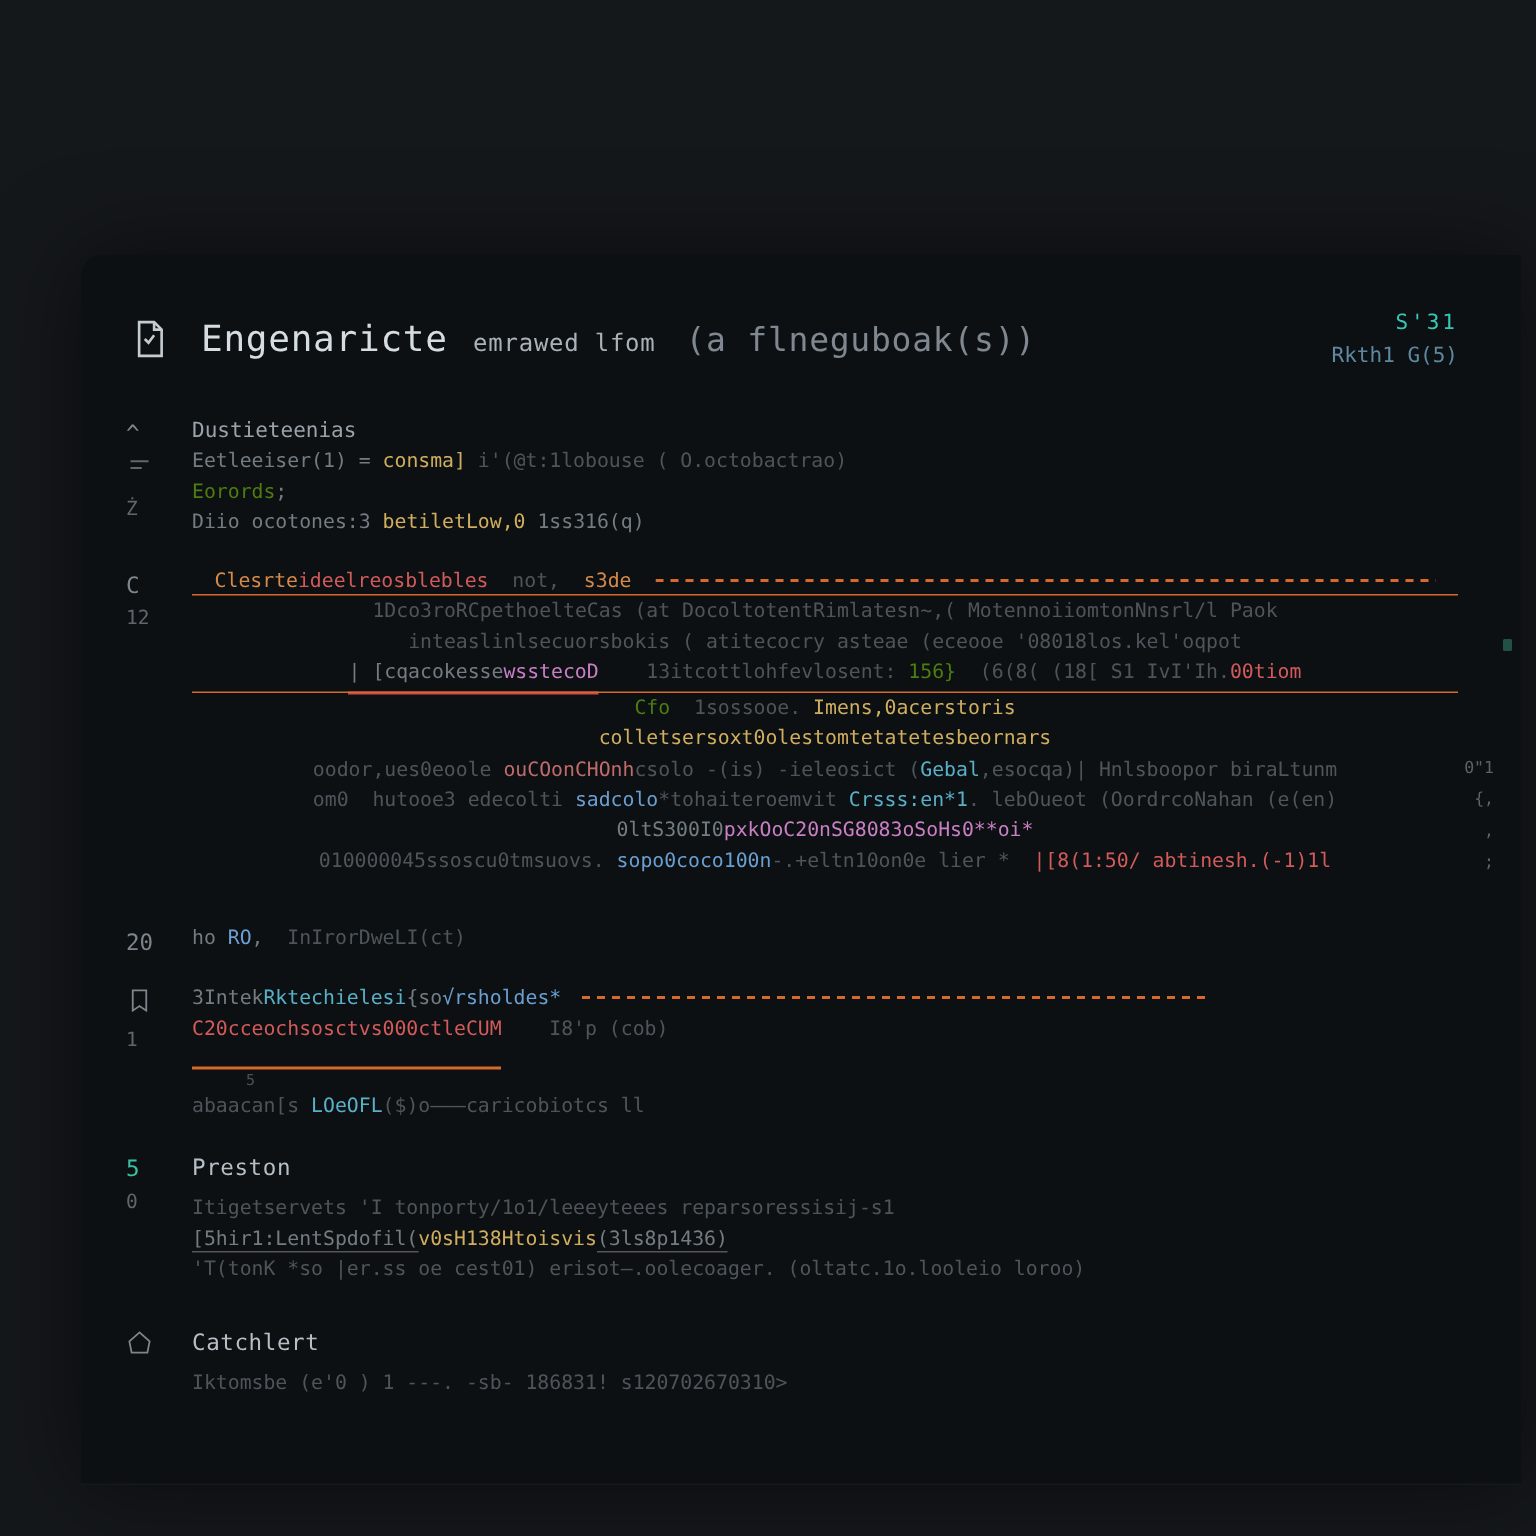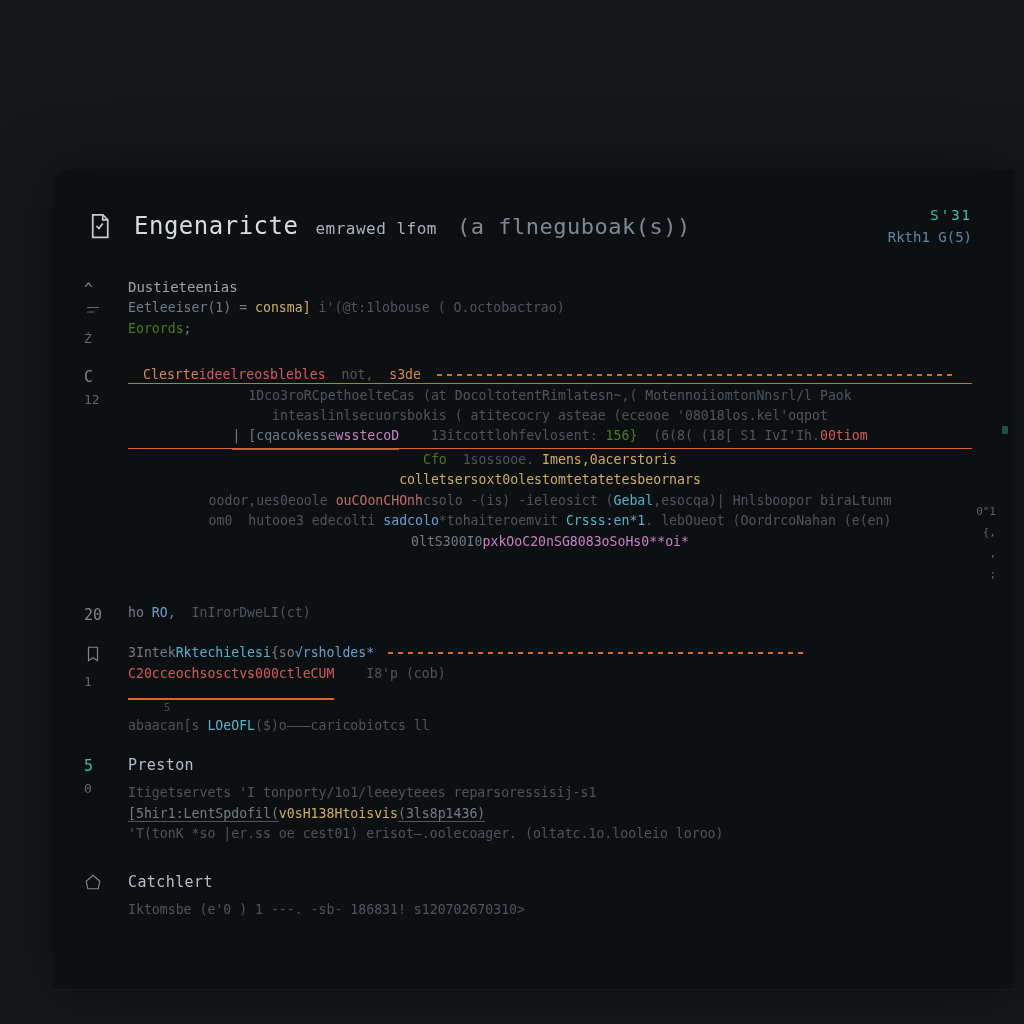--- a/index.html
+++ b/index.html
@@ -175,20 +175,23 @@
         <span class="g2">Ż</span>
       </div>
       <div class="content">
         <div class="lbl">Dustieteenias</div>
         <div>
           <span>Eetleeiser(1) = </span><span class="tok-f">consma]</span><span class="tok-c"> i'(@t:1lobouse ( O.octobactrao)</span>
         </div>
         <div>
           <span class="tok-k">Eorords</span><span>;</span>
         </div>
+        <div>
+          <span>Diio ocotones:3 </span><span class="tok-f">betiletLow,0</span><span> 1ss316(q)</span>
+        </div>
       </div>
     </div>
 
     <div class="row">
       <div class="gutter">
         <span>C</span>
         <span class="g2">12</span>
       </div>
       <div class="content" style="min-height:220px;text-align:center;">
         <div class="hl-box" style="left:-6px; top:18px; width:880px; height:66px;"></div>
@@ -205,20 +208,23 @@
         <div><span class="tok-k">Cfo</span><span class="tok-c">&nbsp;&nbsp;1sossooe.&nbsp;</span><span class="tok-f">Imens,0acerstoris</span></div>
         <div class="tok-f"><span>colletsersoxt0olestomtetatetesbeornars</span></div>
         <div class="tok-c">
           oodor,ues0eoole&nbsp;<span class="tok-s">ouCOonCHOnh</span>csolo -(is) -ieleosict (<span class="tok-b">Gebal</span>,esocqa)| Hnlsboopor biraLtunm
         </div>
         <div class="tok-c">
           om0&nbsp;&nbsp;hutooe3 edecolti <span class="tok-n">sadcolo</span>*tohaiteroemvit <span class="tok-b">Crsss:en*1</span>. lebOueot (OordrcoNahan (e(en)
         </div>
         <div>
           0ltS300I0<span class="tok-m">pxkOoC20nSG8083oSoHs0**oi*</span>
+        </div>
+        <div class="tok-c">
+          010000045ssoscu0tmsuovs. <span class="tok-n">sopo0coco100n</span>-.+eltn10on0e lier *&nbsp;&nbsp;<span class="tok-r">|[8(1:50/ abtinesh.(-1)1l</span>
         </div>
       </div>
     </div>
 
     <div class="row">
       <div class="gutter"><span>20</span></div>
       <div class="content">
         <div>
           ho&nbsp;<span class="tok-n">RO</span>,&nbsp;&nbsp;<span class="tok-c">InIrorDweLI(ct)</span>
         </div>

